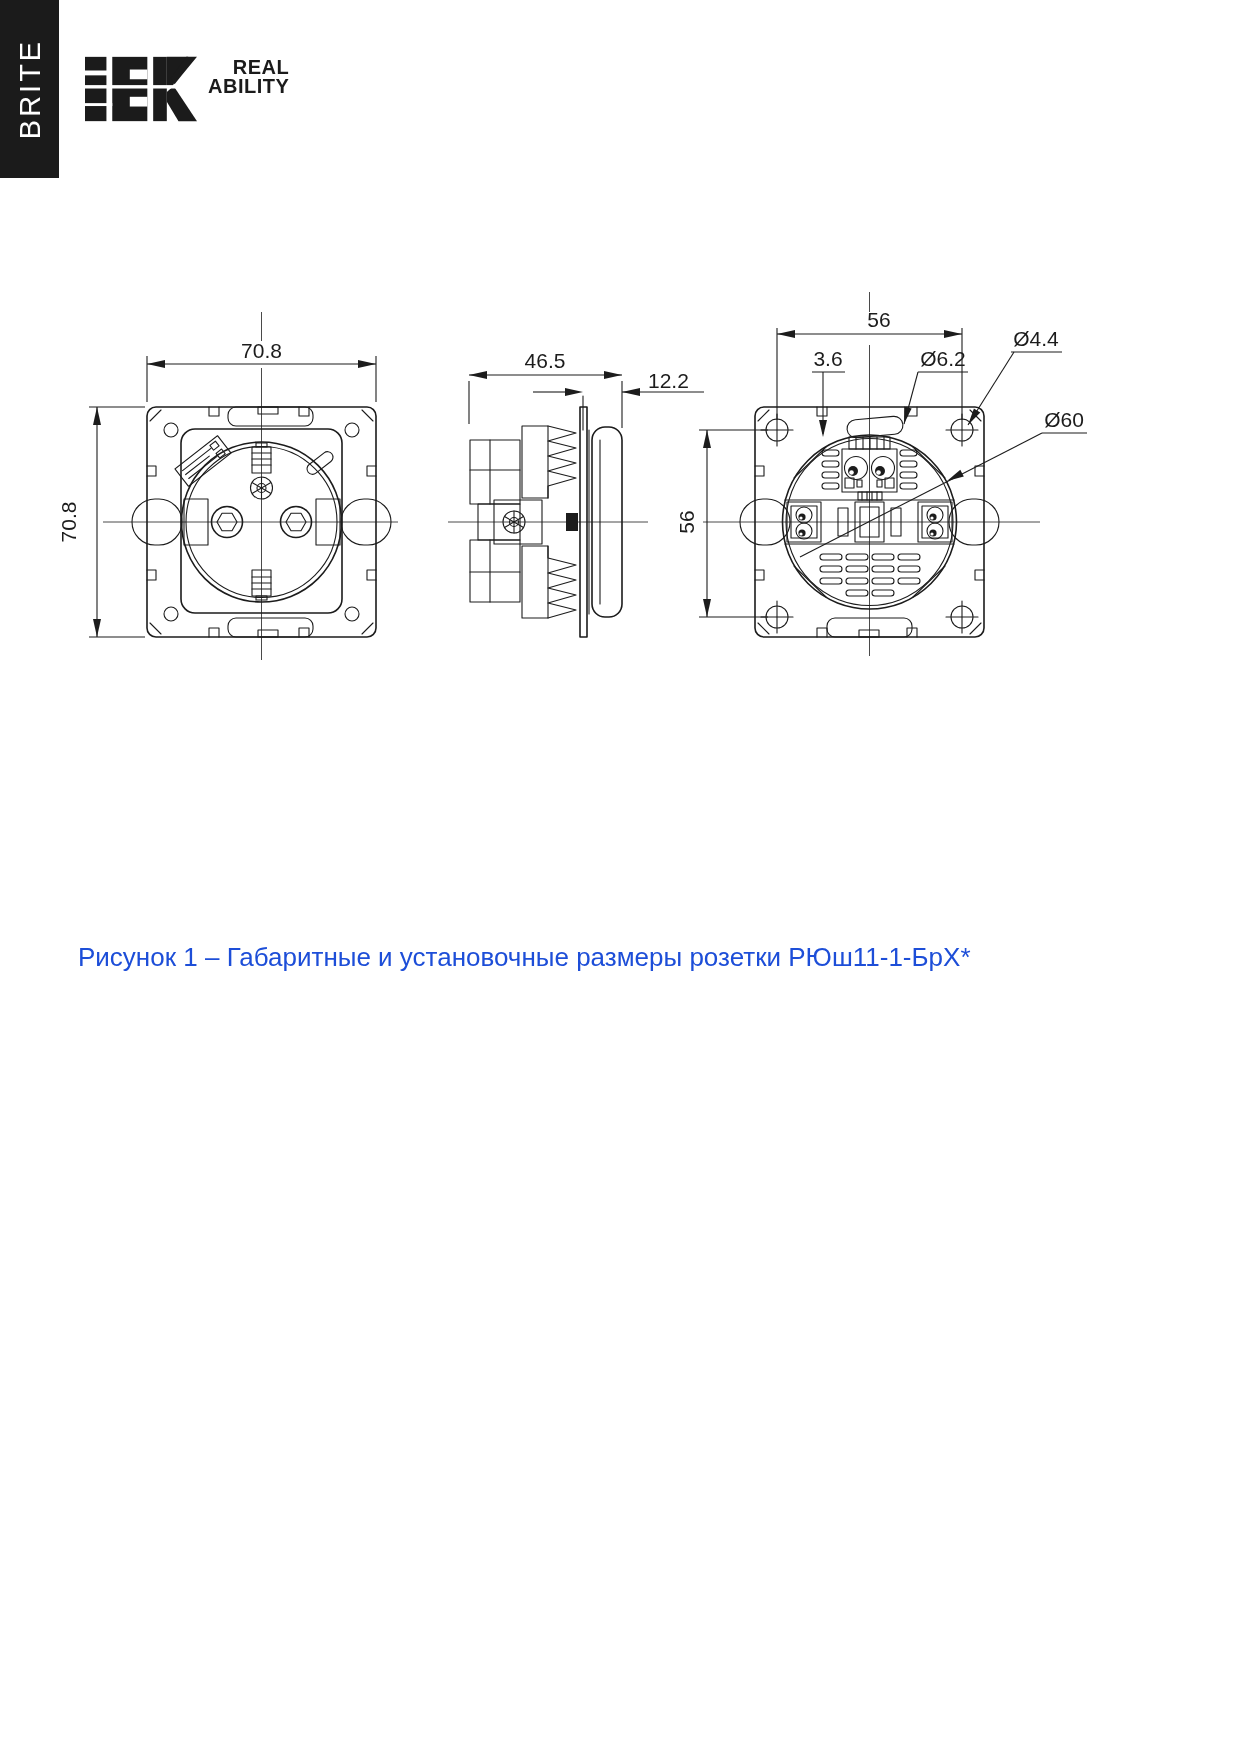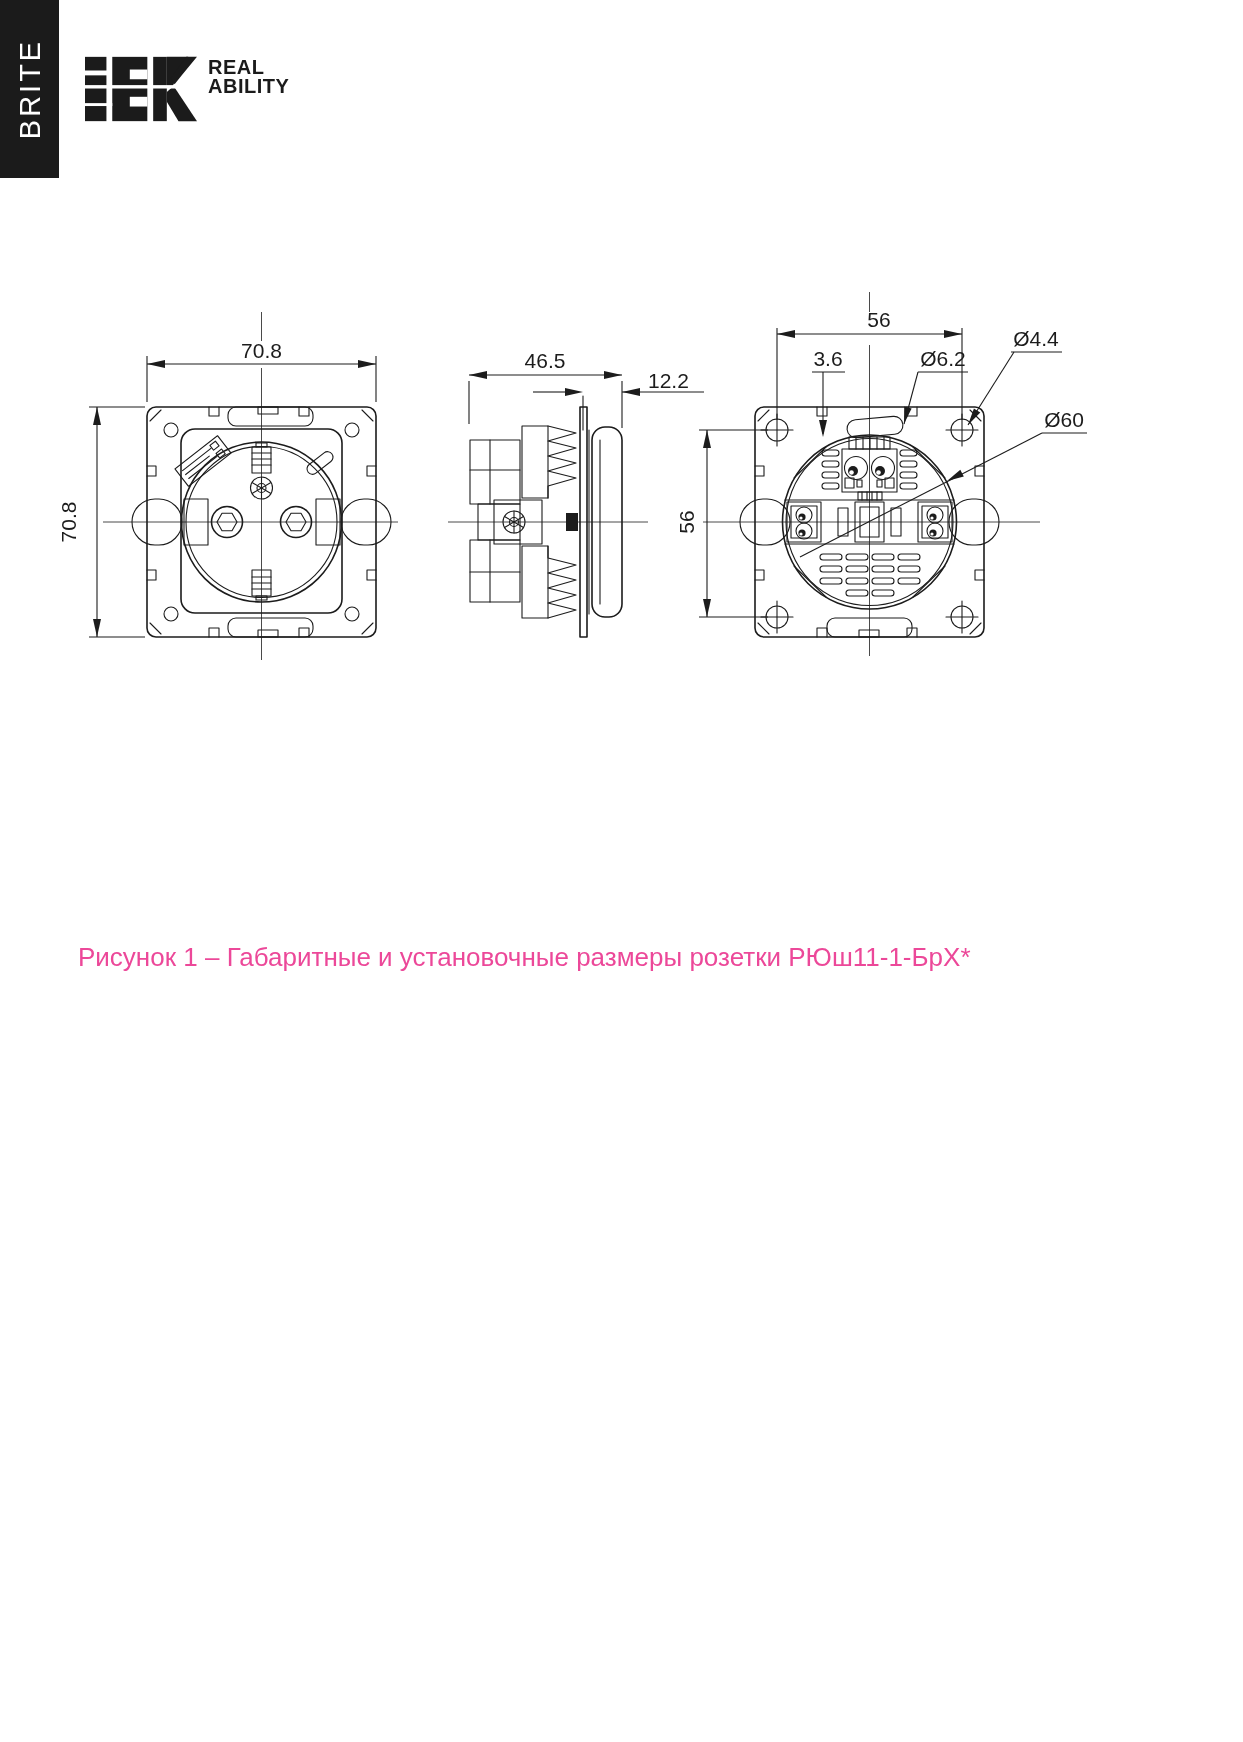--- a/index.html
+++ b/index.html
@@ -5,32 +5,32 @@
   html,body{margin:0;padding:0;background:#e8e8e8;}
   .page{position:relative;width:1243px;height:1742px;background:#ffffff;margin:0 auto;
         font-family:"Liberation Sans", sans-serif;color:#1c1c1c;overflow:hidden;}
   
   .brite-bar{position:absolute;left:0;top:0;width:59px;height:178px;background:#1b1b1b;}
   .brite-bar span{position:absolute;left:50%;top:50%;transform:translate(-50%,-50%) rotate(-90deg);
         color:#ffffff;font-size:29px;letter-spacing:3px;font-weight:400;white-space:nowrap;}
   .logo-wrap{position:absolute;left:85px;top:55px;width:320px;height:72px;}
   .logo-svg{position:absolute;left:0;top:0;}
   .tagline{position:absolute;left:123px;top:3px;font-weight:bold;font-size:20px;line-height:19px;
-        letter-spacing:0.5px;color:#1b1b1b;}
+        letter-spacing:0.5px;color:#1b1b1b;text-align:right;}
   
   .draw-svg{position:absolute;left:0;top:0;}
   .ol{fill:none;stroke:#1c1c1c;stroke-width:1.6;stroke-linejoin:round;stroke-linecap:round;}
   .dt{fill:none;stroke:#1c1c1c;stroke-width:1.1;stroke-linejoin:round;stroke-linecap:round;}
   .cl{fill:none;stroke:#1c1c1c;stroke-width:0.8;}
   .dl{fill:none;stroke:#1c1c1c;stroke-width:1.1;}
   .ar{fill:#1c1c1c;stroke:none;}
   .blk{fill:#1c1c1c;stroke:none;}
   text.dim{font-family:"Liberation Sans",sans-serif;font-size:21px;fill:#1c1c1c;}
   
-  .caption{position:absolute;left:78px;top:942px;font-size:26px;color:#ec4899;white-space:nowrap;}
+  .caption{position:absolute;left:78px;top:942px;font-size:26px;color:#1d4ed8;white-space:nowrap;}
 </style>
 </head>
 <body>
 
 <div class="page">
 
   <div class="brite-bar">
     <span>BRITE</span>
   </div>
 

